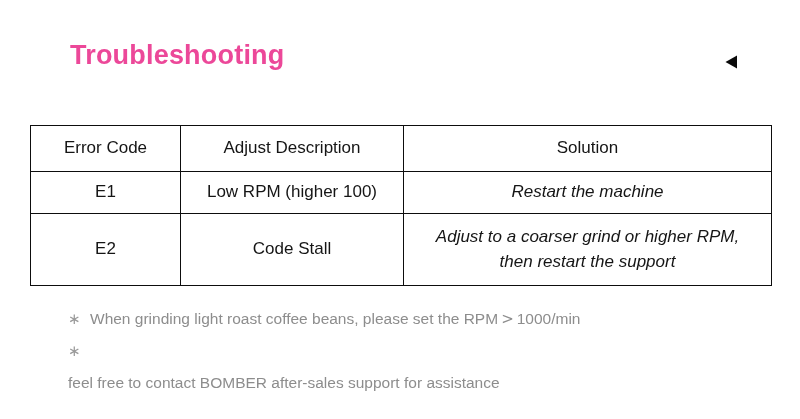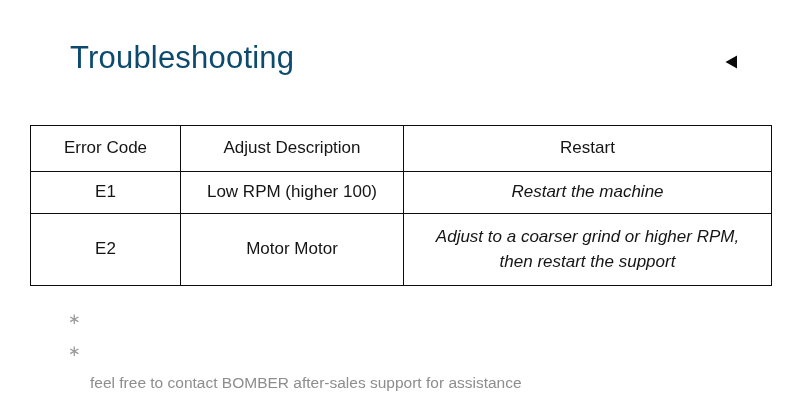--- a/index.html
+++ b/index.html
@@ -21,24 +21,24 @@
     position: absolute;
     left: 0;
     top: 0;
     width: 800px;
     height: 110px;
   }
   .page-title {
     position: absolute;
     left: 70px;
     top: 42px;
-    font-size: 31px;
-    font-weight: 400;
+    font-size: 27px;
+    font-weight: 700;
     letter-spacing: 0.2px;
-    color: #0c4a6e;
+    color: #ec4899;
     line-height: 1;
     white-space: nowrap;
   }
   .nav-back {
     position: absolute;
     left: 716px;
     top: 48px;
     width: 30px;
     height: 28px;
     display: flex;
@@ -108,21 +108,20 @@
     font-size: 15px;
     line-height: 32px;
     color: #9a9a9a;
     text-align: left;
   }
   .note-text {
     line-height: 32px;
     white-space: nowrap;
   }
   .note-cont {
-    margin-left: 22px;
     line-height: 32px;
     white-space: nowrap;
     height: 32px;
   }
   .gt {
     font-family: "DejaVu Sans", sans-serif;
     padding: 0 3px;
     font-size: 15px;
   }
 </style>
@@ -145,51 +144,52 @@
   <table class="err-table">
     <colgroup>
       <col class="c1">
         <col class="c2">
         <col class="c3">
     </colgroup>
     <tbody>
       <tr class="row-head">
         <td>Error Code</td>
         <td>Adjust Description</td>
-        <td>Restart</td>
+        <td>Solution</td>
       </tr>
 
       <tr class="row-e1">
         <td>E1</td>
         <td>Low RPM (higher 100)</td>
         <td>
           <span class="cell-2line">
             <span class="ln">Restart the machine</span>
           </span>
         </td>
       </tr>
 
       <tr class="row-e2">
         <td>E2</td>
-        <td>Motor Motor</td>
+        <td>Code Stall</td>
         <td>
           <span class="cell-2line">
             <span class="ln">Adjust to a coarser grind or higher RPM,</span>
             <span class="ln">then restart the support</span>
           </span>
         </td>
       </tr>
     </tbody>
   </table>
 </div>
 
 <div class="notes">
 
   <div class="note-row">
     <span class="note-star">∗</span>
+    <span class="note-text"><span>When grinding light roast coffee beans, please set the RPM</span><span class="gt">&gt;</span><span>1000/min</span></span>
   </div>
 
   <div class="note-row">
     <span class="note-star">∗</span>
   </div>
 
   <div class="note-cont">feel free to contact BOMBER after-sales support for assistance</div>
 
 </div>
 

